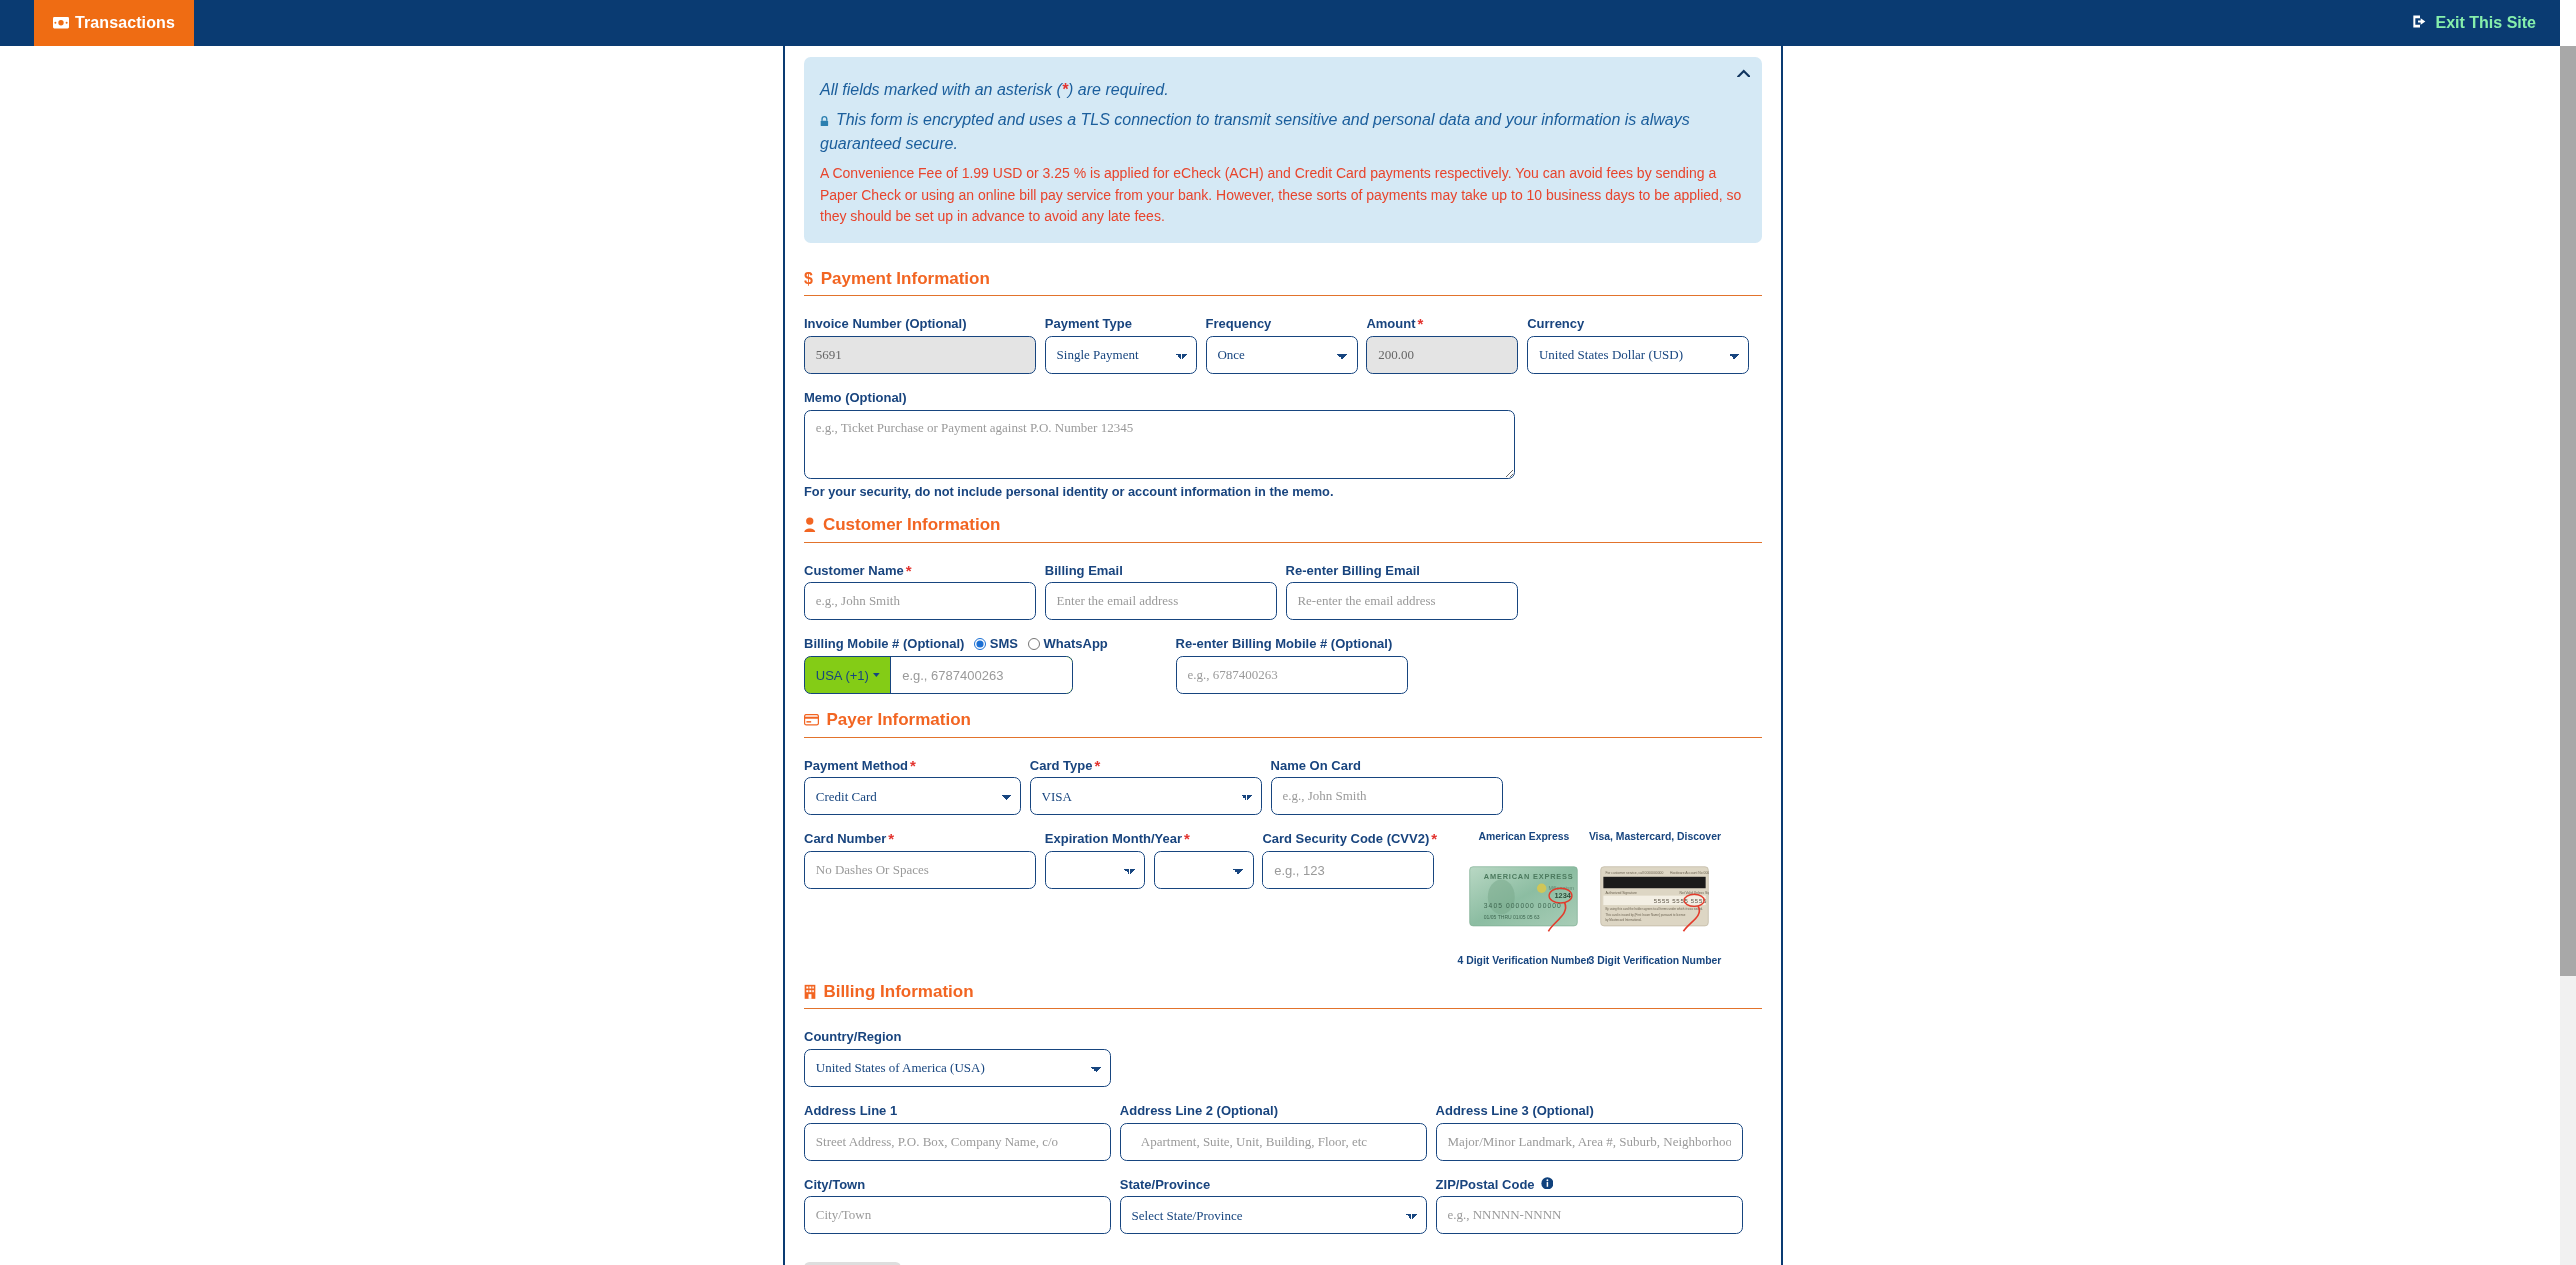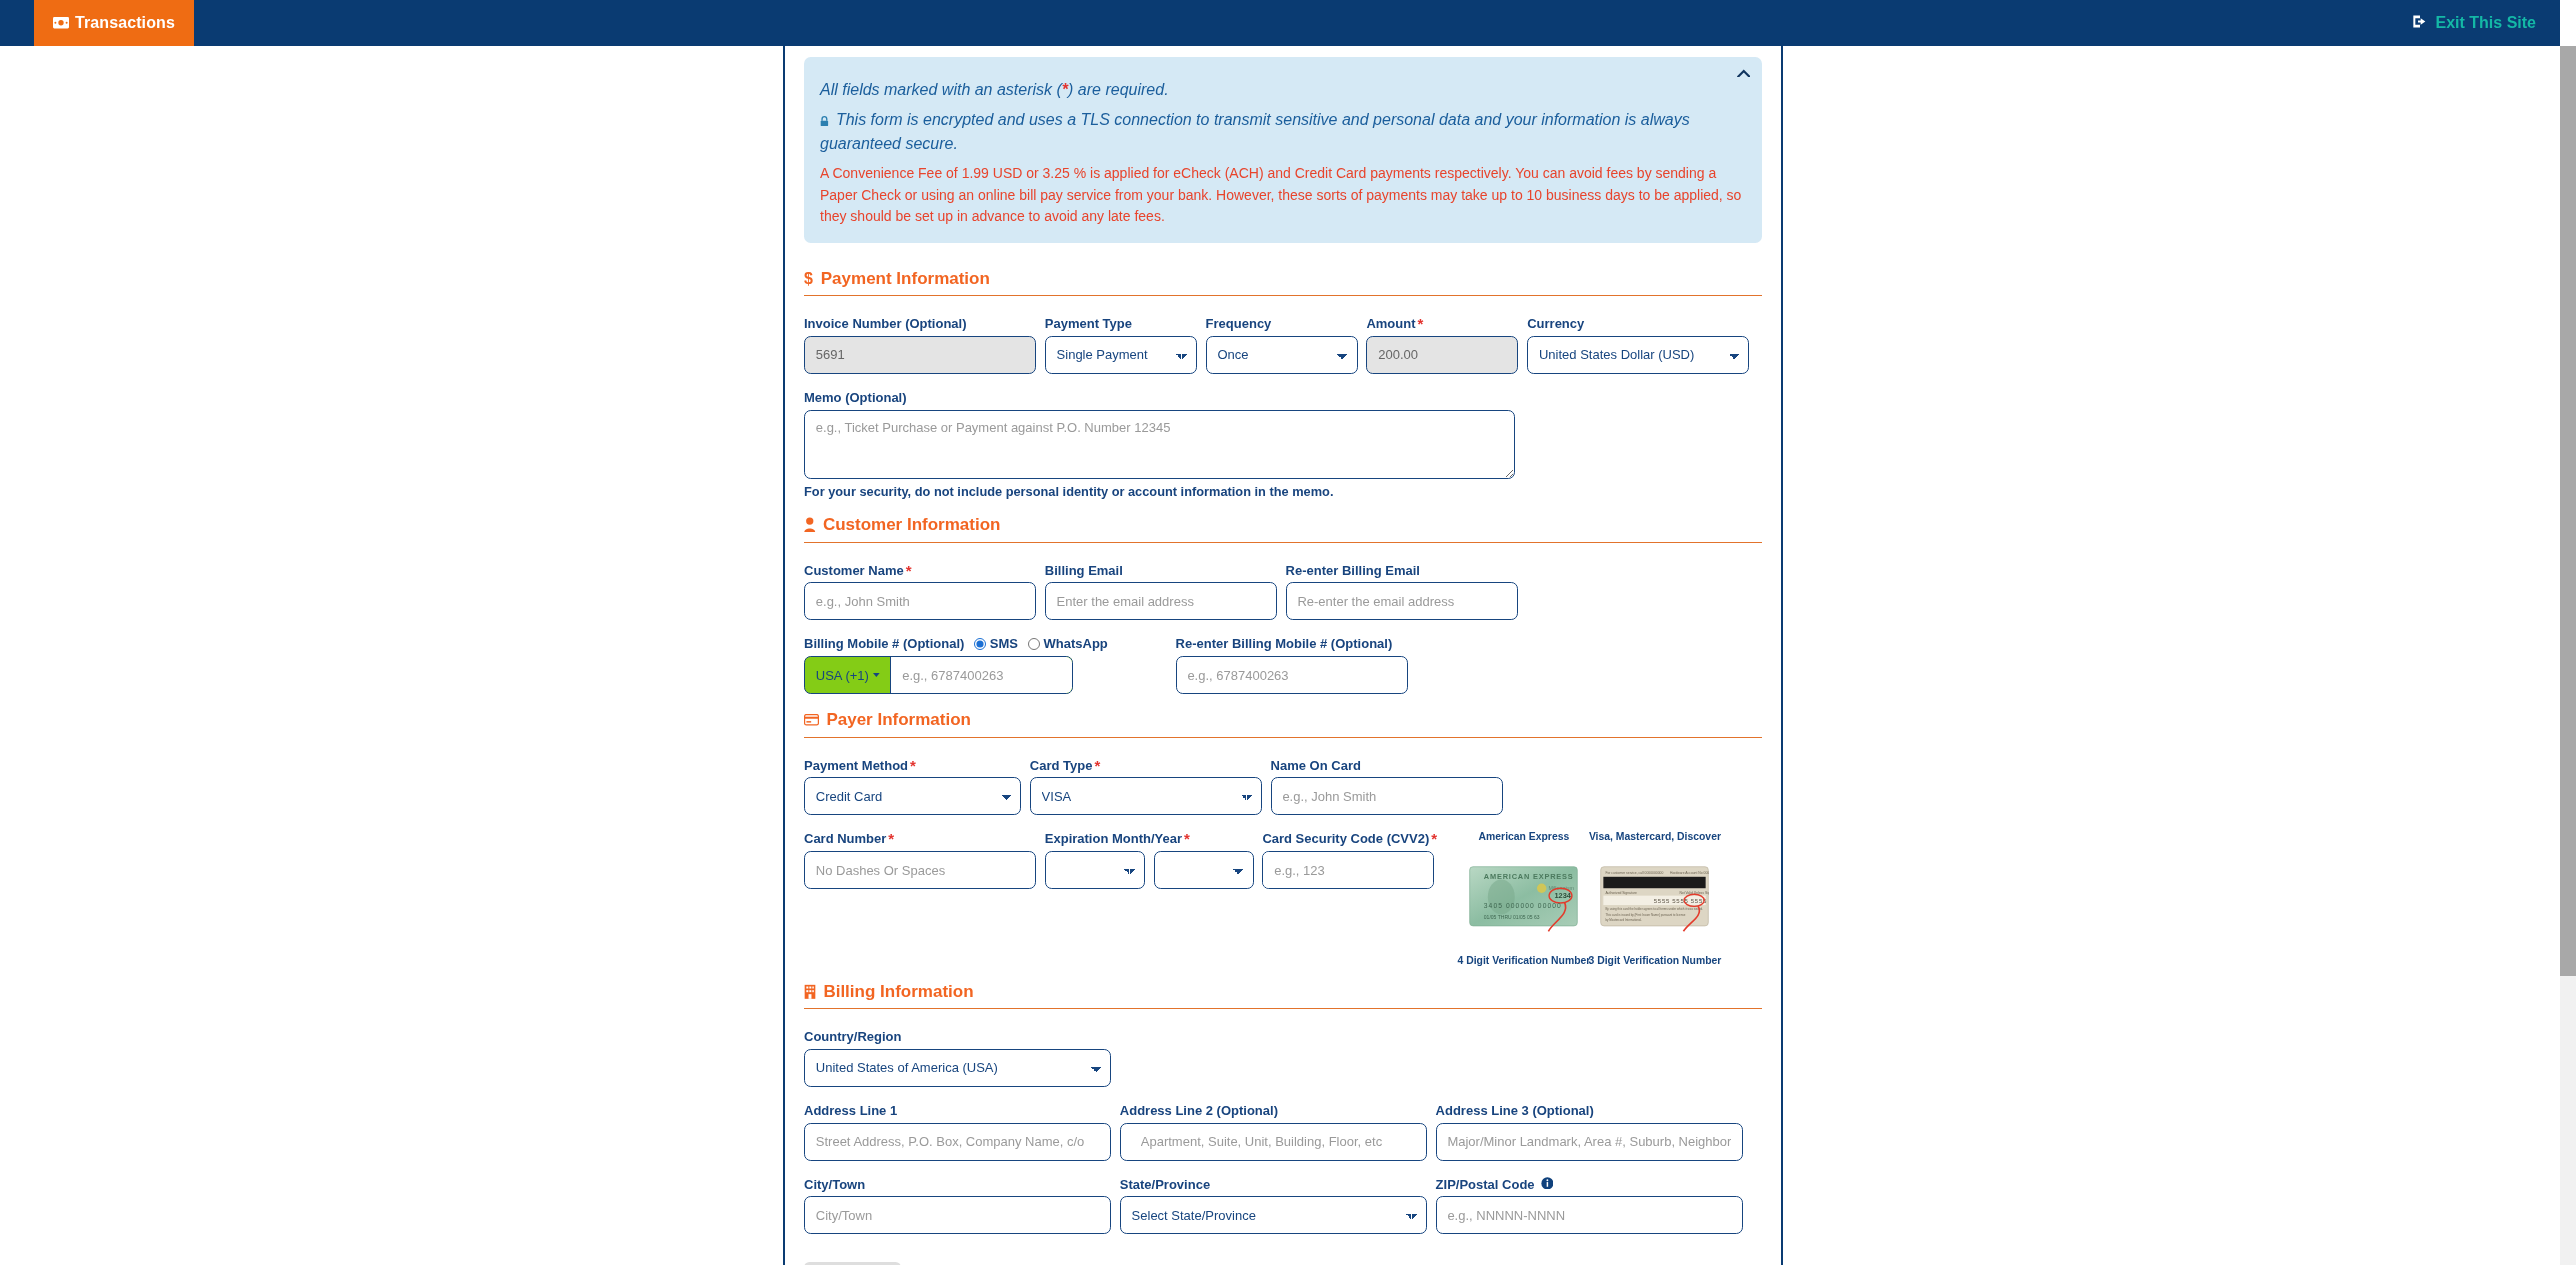--- a/index.html
+++ b/index.html
@@ -22,21 +22,21 @@
     background: #ef6c13;
     color: #ffffff;
     display: flex; align-items: center; gap: 6px;
     padding: 0 19px;
     font-size: 16px; font-weight: bold;
     letter-spacing: 0.1px;
   }
   .brand-tab .ico { display: flex; align-items: center; }
   .topbar-spacer { flex: 1; }
   .exit-site {
-    color: #14b8a6;
+    color: #86efac;
     display: flex; align-items: center; gap: 8px;
     padding: 0 24px;
     font-size: 16px; font-weight: bold;
     cursor: pointer;
   }
 
   
   .scrollbar-track {
     position: absolute; top: 46px; right: 0;
     width: 16px; height: 1219px;
@@ -116,21 +116,21 @@
     white-space: nowrap;
   }
   .req { color: #e3342f; font-size: 15px; line-height: 1; font-weight: bold; }
 
   .inp, .sel, .txa {
     height: 38px;
     border: 1.3px solid #17457f;
     border-radius: 6.7px;
     background: #ffffff;
     color: #17457f;
-    font-family: Liberation Sans, sans-serif;
+    font-family: Liberation Serif, serif;
     font-size: 13px;
     padding: 0 10.8px;
     outline: none;
   }
   .inp::placeholder, .txa::placeholder { color: #9a9a9a; }
   .inp[disabled], .inp.disabled {
     background: #e4e4e4;
     color: #666666;
   }
   .sel {

